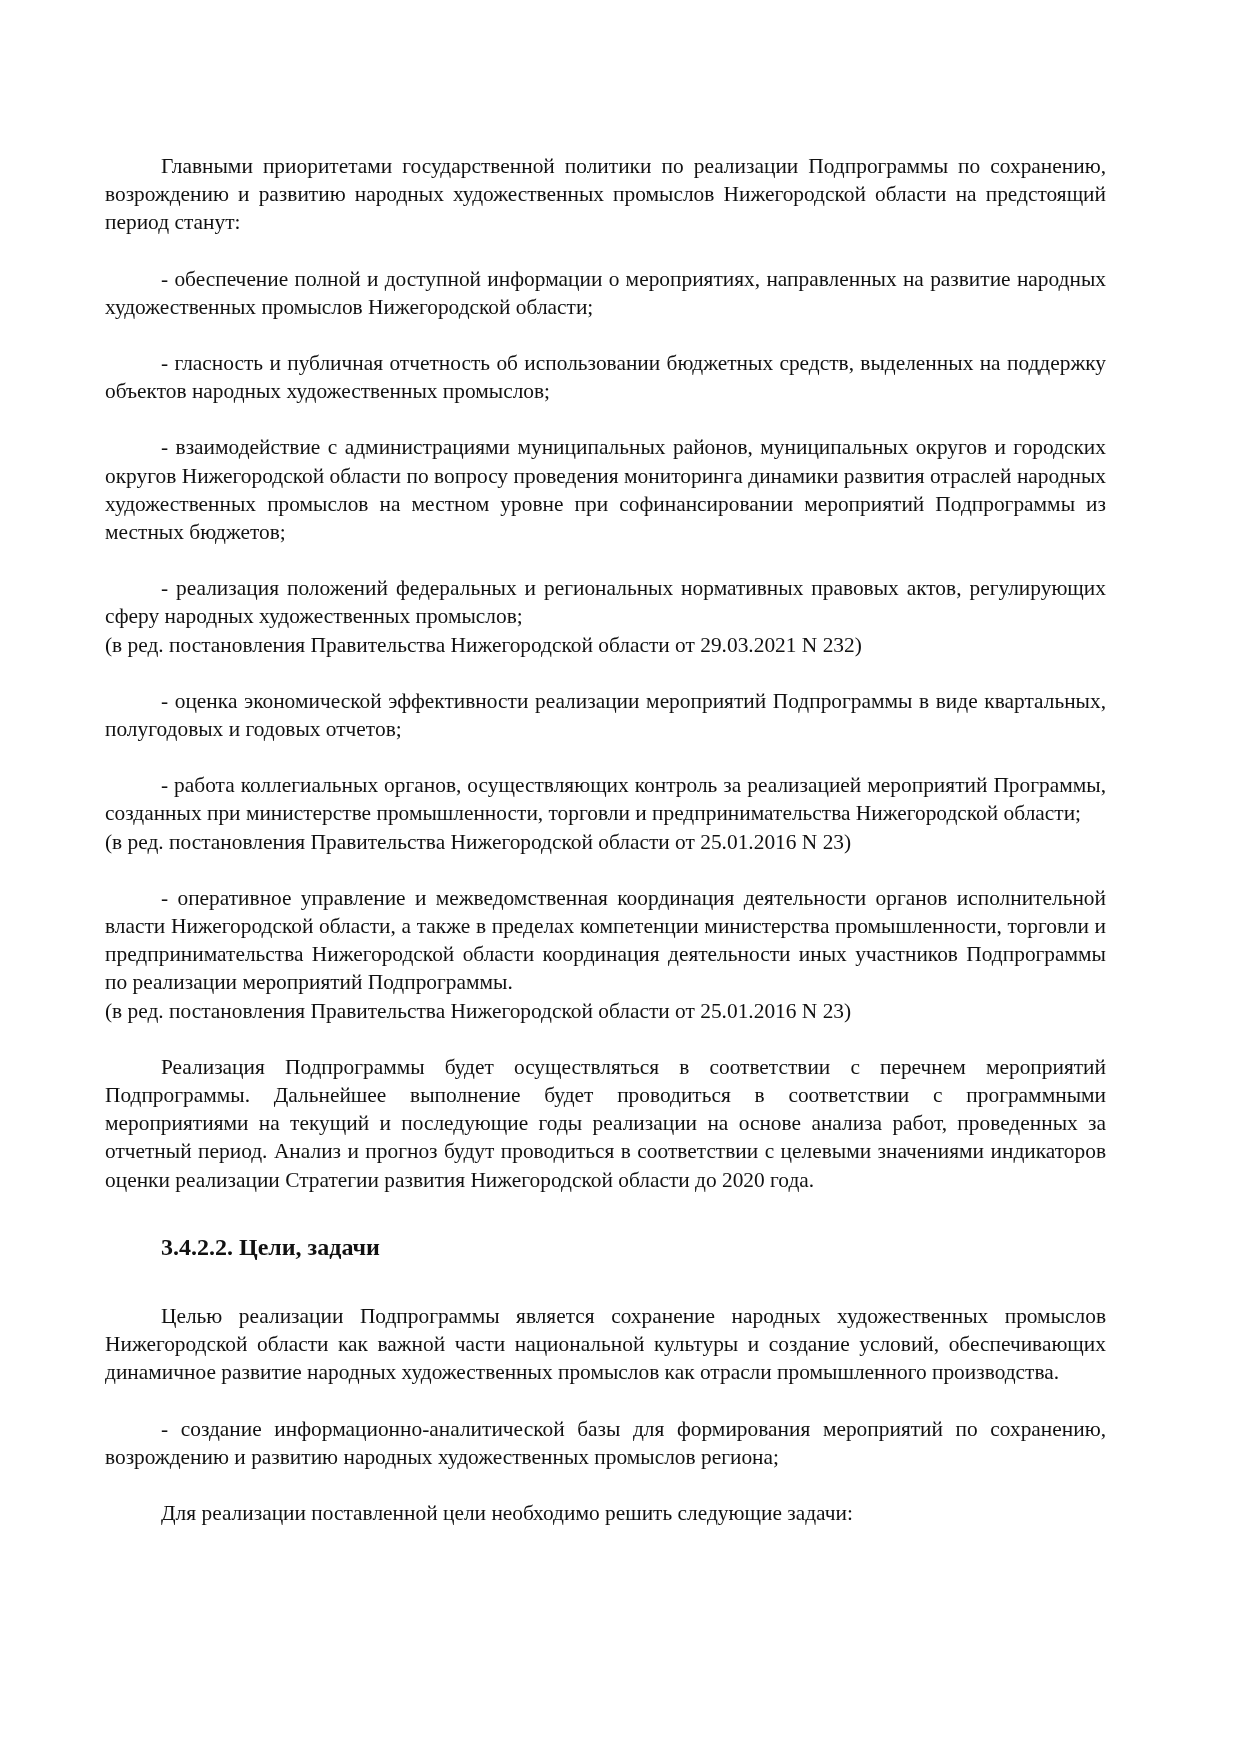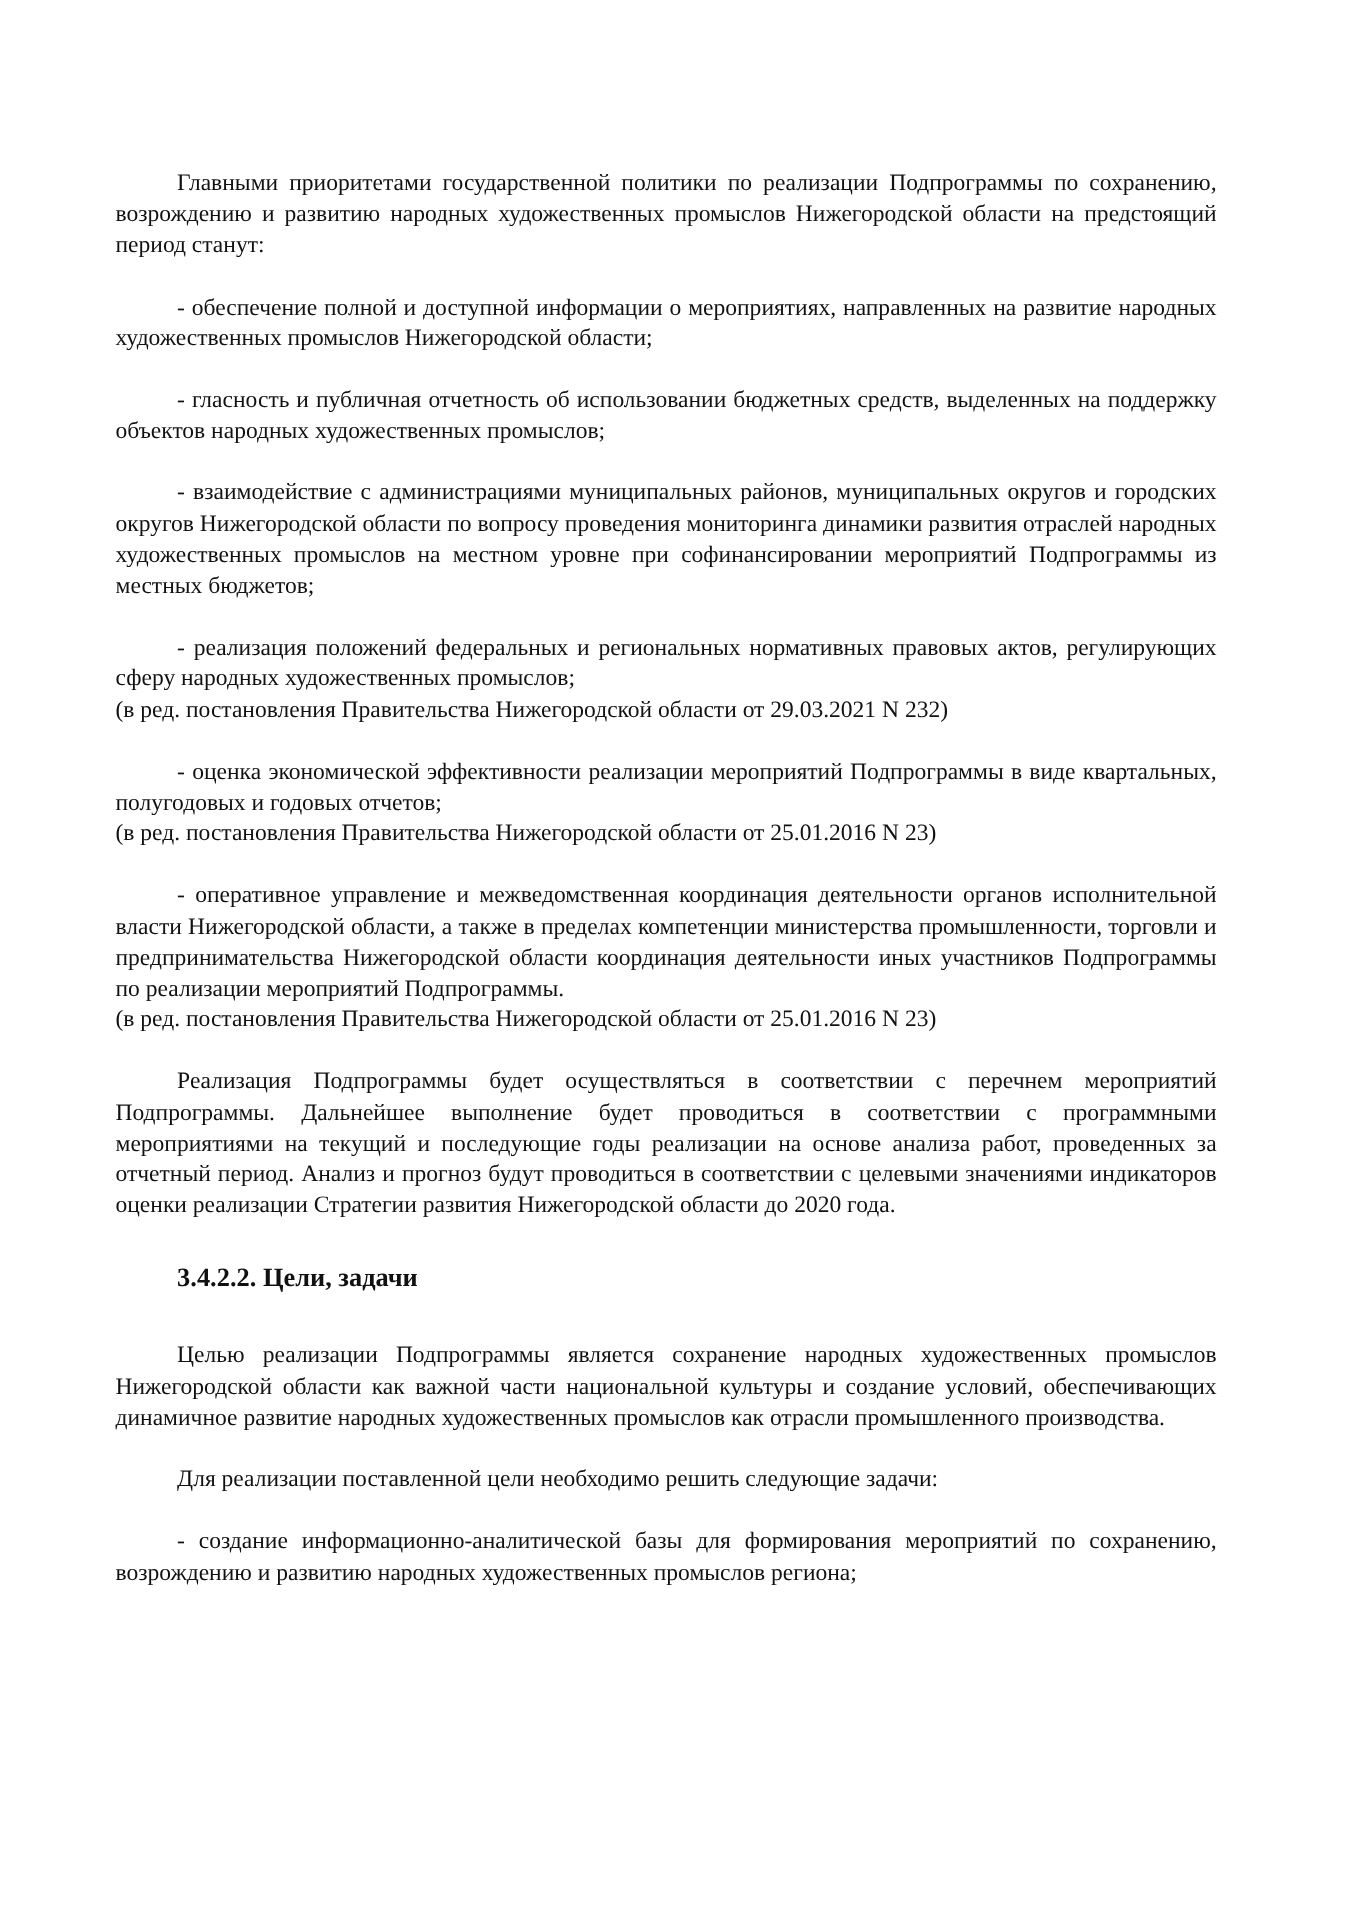--- a/index.html
+++ b/index.html
@@ -54,27 +54,28 @@
 
   <p class="gap">- гласность и публичная отчетность об использовании бюджетных средств, выделенных на поддержку объектов народных художественных промыслов;</p>
 
   <p class="gap">- взаимодействие с администрациями муниципальных районов, муниципальных округов и городских округов Нижегородской области по вопросу проведения мониторинга динамики развития отраслей народных художественных промыслов на местном уровне при софинансировании мероприятий Подпрограммы из местных бюджетов;</p>
 
   <p class="gap">- реализация положений федеральных и региональных нормативных правовых актов, регулирующих сферу народных художественных промыслов;</p>
   <p class="note">(в ред. постановления Правительства Нижегородской области от 29.03.2021 N 232)</p>
 
   <p class="gap">- оценка экономической эффективности реализации мероприятий Подпрограммы в виде квартальных, полугодовых и годовых отчетов;</p>
 
+  <p class="gap">- работа коллегиальных органов, осуществляющих контроль за реализацией мероприятий Программы, созданных при министерстве промышленности, торговли и предпринимательства Нижегородской области;</p>
   <p class="note">(в ред. постановления Правительства Нижегородской области от 25.01.2016 N 23)</p>
 
   <p class="gap">- оперативное управление и межведомственная координация деятельности органов исполнительной власти Нижегородской области, а также в пределах компетенции министерства промышленности, торговли и предпринимательства Нижегородской области координация деятельности иных участников Подпрограммы по реализации мероприятий Подпрограммы.</p>
   <p class="note">(в ред. постановления Правительства Нижегородской области от 25.01.2016 N 23)</p>
 
   <p class="gap">Реализация Подпрограммы будет осуществляться в соответствии с перечнем мероприятий Подпрограммы. Дальнейшее выполнение будет проводиться в соответствии с программными мероприятиями на текущий и последующие годы реализации на основе анализа работ, проведенных за отчетный период. Анализ и прогноз будут проводиться в соответствии с целевыми значениями индикаторов оценки реализации Стратегии развития Нижегородской области до 2020 года.</p>
 
   <h3>3.4.2.2. Цели, задачи</h3>
 
   <p class="after-h">Целью реализации Подпрограммы является сохранение народных художественных промыслов Нижегородской области как важной части национальной культуры и создание условий, обеспечивающих динамичное развитие народных художественных промыслов как отрасли промышленного производства.</p>
 
+  <p class="gap">- создание информационно-аналитической базы для формирования мероприятий по сохранению, возрождению и развитию народных художественных промыслов региона;</p>
+
   <p class="gap">Для реализации поставленной цели необходимо решить следующие задачи:</p>
-
-  <p class="gap">- создание информационно-аналитической базы для формирования мероприятий по сохранению, возрождению и развитию народных художественных промыслов региона;</p>
 </div>
 
 </body></html>

